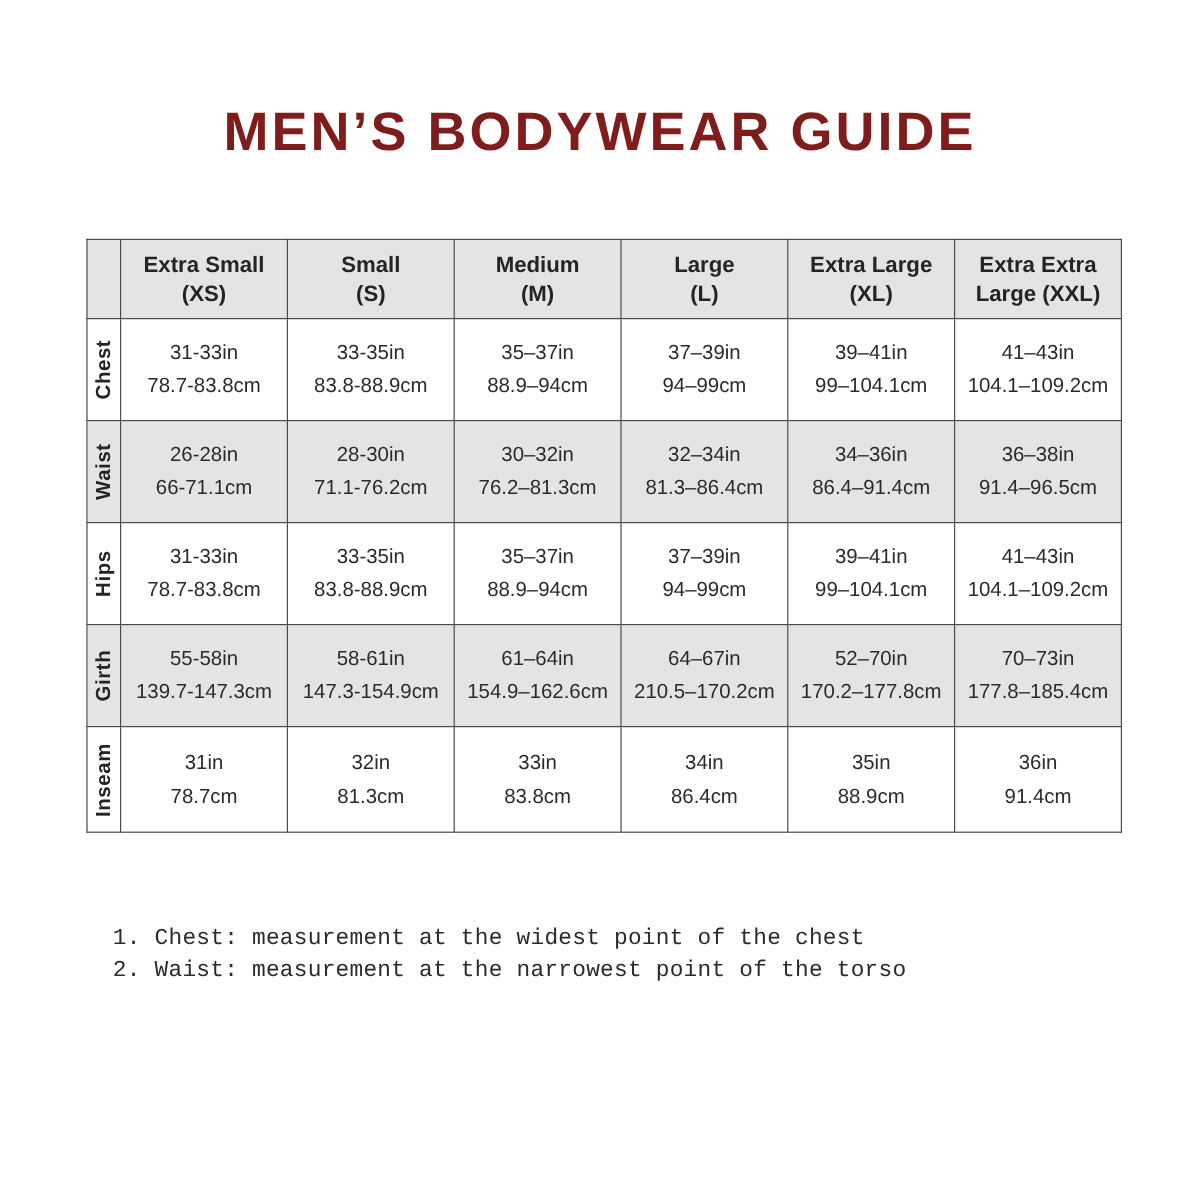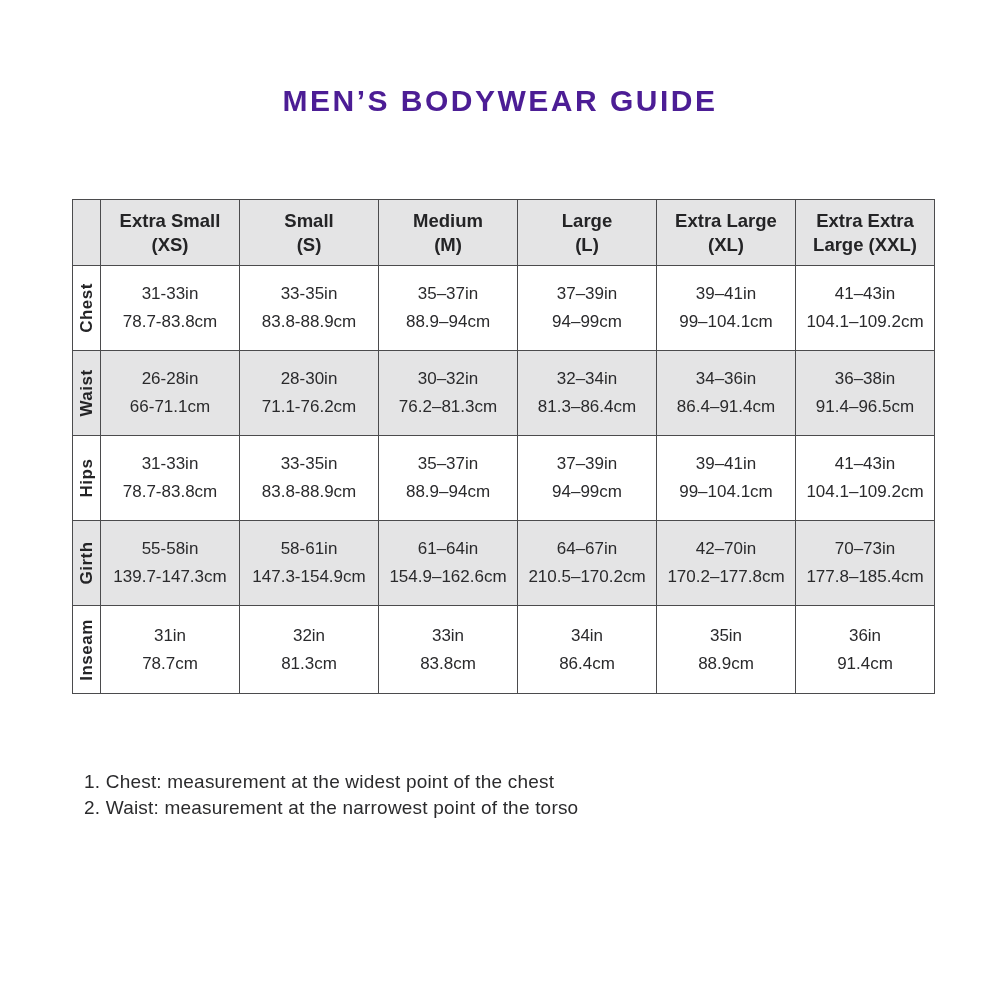--- a/index.html
+++ b/index.html
@@ -16,24 +16,24 @@
     overflow: hidden;
     color: #242426;
   }
   .title {
     position: absolute;
     top: 84px;
     left: 0;
     width: 1000px;
     margin: 0;
     text-align: center;
-    font-size: 30px;
+    font-size: 45px;
     font-weight: bold;
     letter-spacing: 2.5px;
-    color: #4c1d95;
+    color: #7f1d1d;
     white-space: nowrap;
   }
   table.size-table {
     position: absolute;
     top: 199px;
     left: 72px;
     border-collapse: collapse;
     table-layout: fixed;
     background: #ffffff;
     padding-left: 44px;
@@ -70,22 +70,23 @@
   }
   .cell-line {
     font-size: 17px;
     line-height: 28px;
     color: #2a2a2c;
     white-space: nowrap;
   }
   .notes {
     position: absolute;
     top: 769px;
-    left: 84px;
+    left: 94px;
     width: 880px;
+    font-family: Liberation Mono, monospace;
   }
   .note-line {
     font-size: 19px;
     line-height: 26px;
     letter-spacing: 0.2px;
     color: #2b2b2d;
     white-space: nowrap;
   }
 </style>
 </head>
@@ -240,21 +241,21 @@
         </td>
         <td>
           <div class="cell-line">61–64in</div>
           <div class="cell-line">154.9–162.6cm</div>
         </td>
         <td>
           <div class="cell-line">64–67in</div>
           <div class="cell-line">210.5–170.2cm</div>
         </td>
         <td>
-          <div class="cell-line">42–70in</div>
+          <div class="cell-line">52–70in</div>
           <div class="cell-line">170.2–177.8cm</div>
         </td>
         <td>
           <div class="cell-line">70–73in</div>
           <div class="cell-line">177.8–185.4cm</div>
         </td>
       </tr>
 
       <tr class="row-inseam">
         <th class="row-label-cell">

